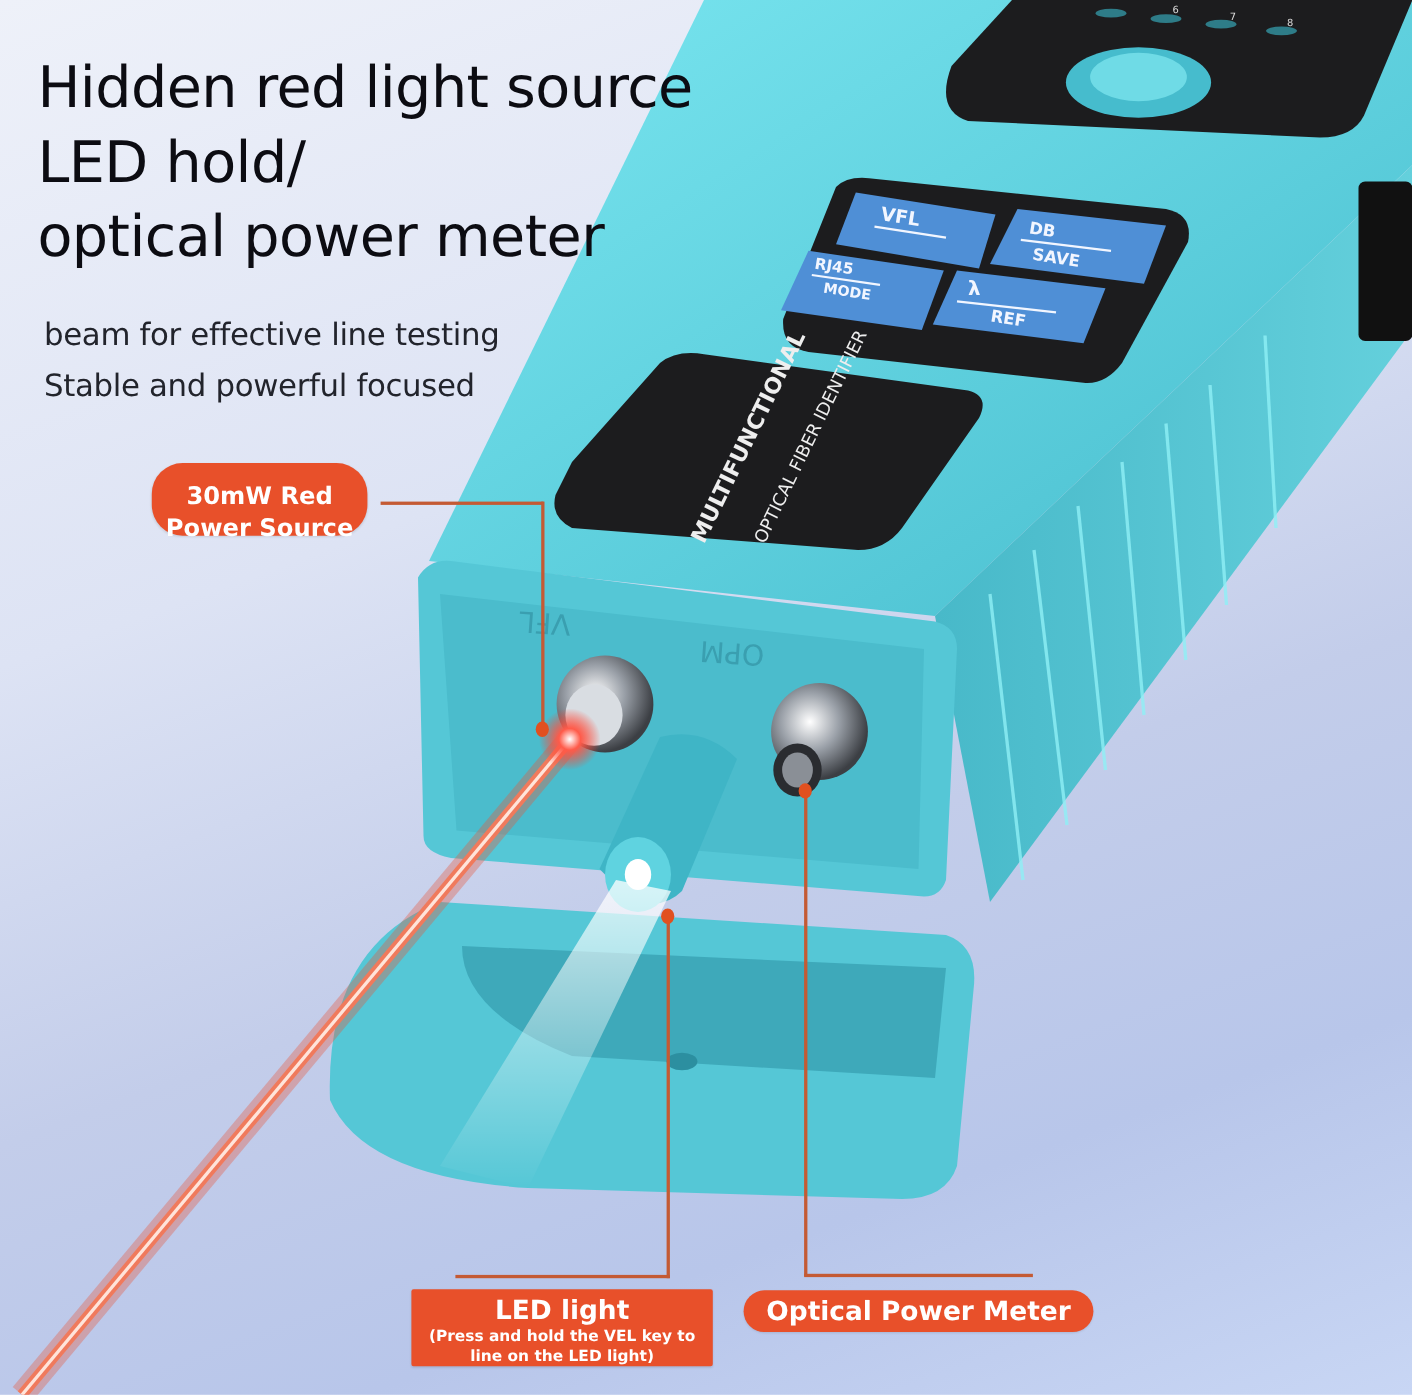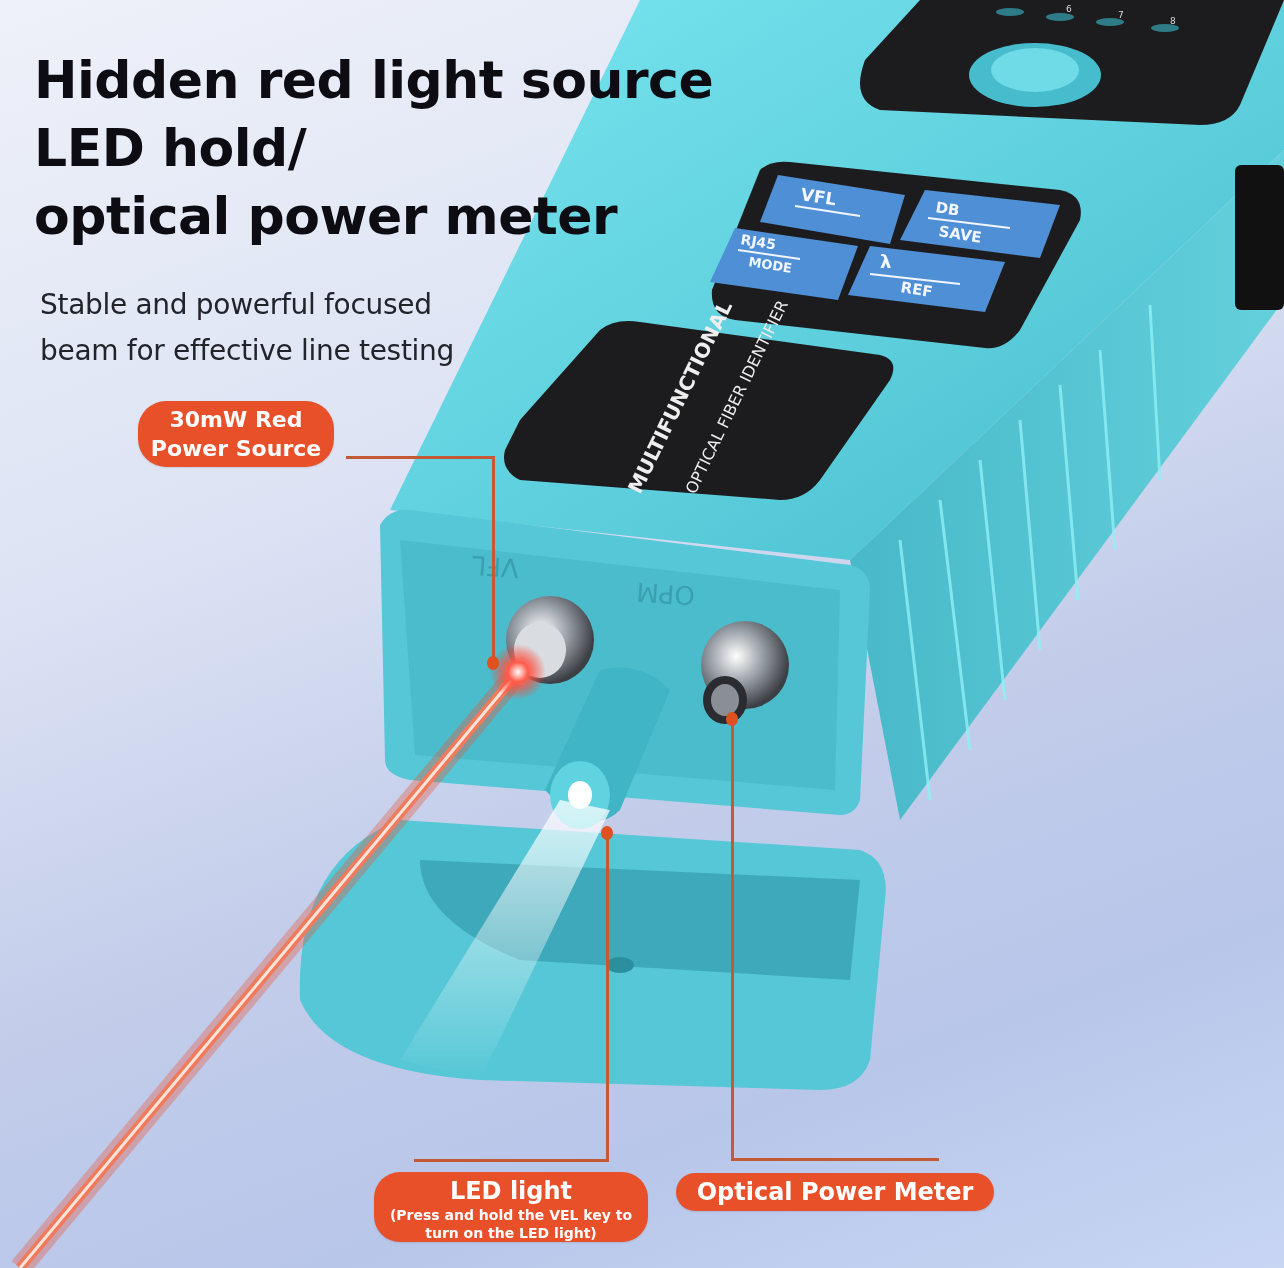--- a/index.html
+++ b/index.html
@@ -4,35 +4,35 @@
 <style>
   html, body { margin:0; padding:0; }
   body {
     width:1284px; height:1268px; overflow:hidden; position:relative;
     font-family:"DejaVu Sans", sans-serif;
     background: linear-gradient(160deg, #eef1f9 0%, #dde3f4 35%, #c3cdea 60%, #b8c6ea 80%, #c8d6f4 100%);
   }
   .scene { position:absolute; inset:0; }
   .headline {
     position:absolute; left:34px; top:46px; margin:0;
-    font-size:52px; line-height:68px; font-weight:bold; color:#0c0c12;
+    font-size:52px; line-height:68px; font-weight:normal; color:#0c0c12;
     letter-spacing:-0.5px;
   }
   .headline span { display:block; }
   .subtitle {
     position:absolute; left:40px; top:282px; margin:0;
     font-size:28px; line-height:46px; color:#22242c; letter-spacing:-0.3px;
   }
   .subtitle span { display:block; }
   .badge {
     position:absolute; background:#e8502a; color:#fff; border-radius:28px;
     text-align:center; font-weight:bold; box-shadow:0 1px 2px rgba(0,0,0,.1);
   }
-  .badge-red { left:138px; top:401px; width:196px; height:66px; font-size:22px; line-height:29px; padding-top:4px; box-sizing:border-box; }
-  .badge-led { left:374px; top:1172px; width:274px; height:70px; border-radius:26px; }
+  .badge-red { left:138px; top:421px; width:196px; height:66px; font-size:22px; line-height:29px; padding-top:16px; box-sizing:border-box; }
+  .badge-led { left:374px; top:1172px; width:274px; height:70px; border-radius:2px; }
   .badge-led .t1 { display:block; font-size:24px; line-height:30px; margin-top:4px; }
   .badge-led .t2 { display:block; font-size:14px; line-height:18px; }
   .badge-opm { left:676px; top:1173px; width:318px; height:38px; font-size:24px; line-height:38px; border-radius:20px; }
   .leader { position:absolute; background:#c45a34; }
   .dot { position:absolute; width:12px; height:14px; background:#e1501f; border-radius:50%; }
   svg.device { position:absolute; left:0; top:0; }
   .key-label { font-family:"DejaVu Sans", sans-serif; font-weight:bold; fill:#f2f6ff; }
 </style>
 </head>
 <body>
@@ -173,38 +173,38 @@
     </g>
   </svg>
 
   <h1 class="headline">
     <span>Hidden red light source</span>
     <span>LED hold/</span>
     <span>optical power meter</span>
   </h1>
 
   <p class="subtitle">
+    <span>beam for effective line testing</span>
     <span>Stable and powerful focused</span>
-    <span>beam for effective line testing</span>
   </p>
 
   <div class="badge badge-red">
     <div>30mW Red</div>
     <div>Power Source</div>
   </div>
   <div class="leader" style="left:346px;top:456px;width:148px;height:3px;"></div>
   <div class="leader" style="left:492px;top:456px;width:3px;height:208px;"></div>
   <div class="dot" style="left:487px;top:656px;"></div>
 
   <div class="leader" style="left:606px;top:836px;width:3px;height:326px;"></div>
   <div class="leader" style="left:414px;top:1159px;width:195px;height:3px;"></div>
   <div class="dot" style="left:601px;top:826px;"></div>
   <div class="badge badge-led">
     <span class="t1">LED light</span>
-    <span class="t2">(Press and hold the VEL key to turn on the LED light)</span>
+    <span class="t2">(Press and hold the VEL key to line on the LED light)</span>
   </div>
 
   <div class="leader" style="left:731px;top:722px;width:3px;height:438px;"></div>
   <div class="leader" style="left:731px;top:1158px;width:208px;height:3px;"></div>
   <div class="dot" style="left:726px;top:712px;"></div>
   <div class="badge badge-opm">
     <span>Optical Power Meter</span>
   </div>
 </div>
 

